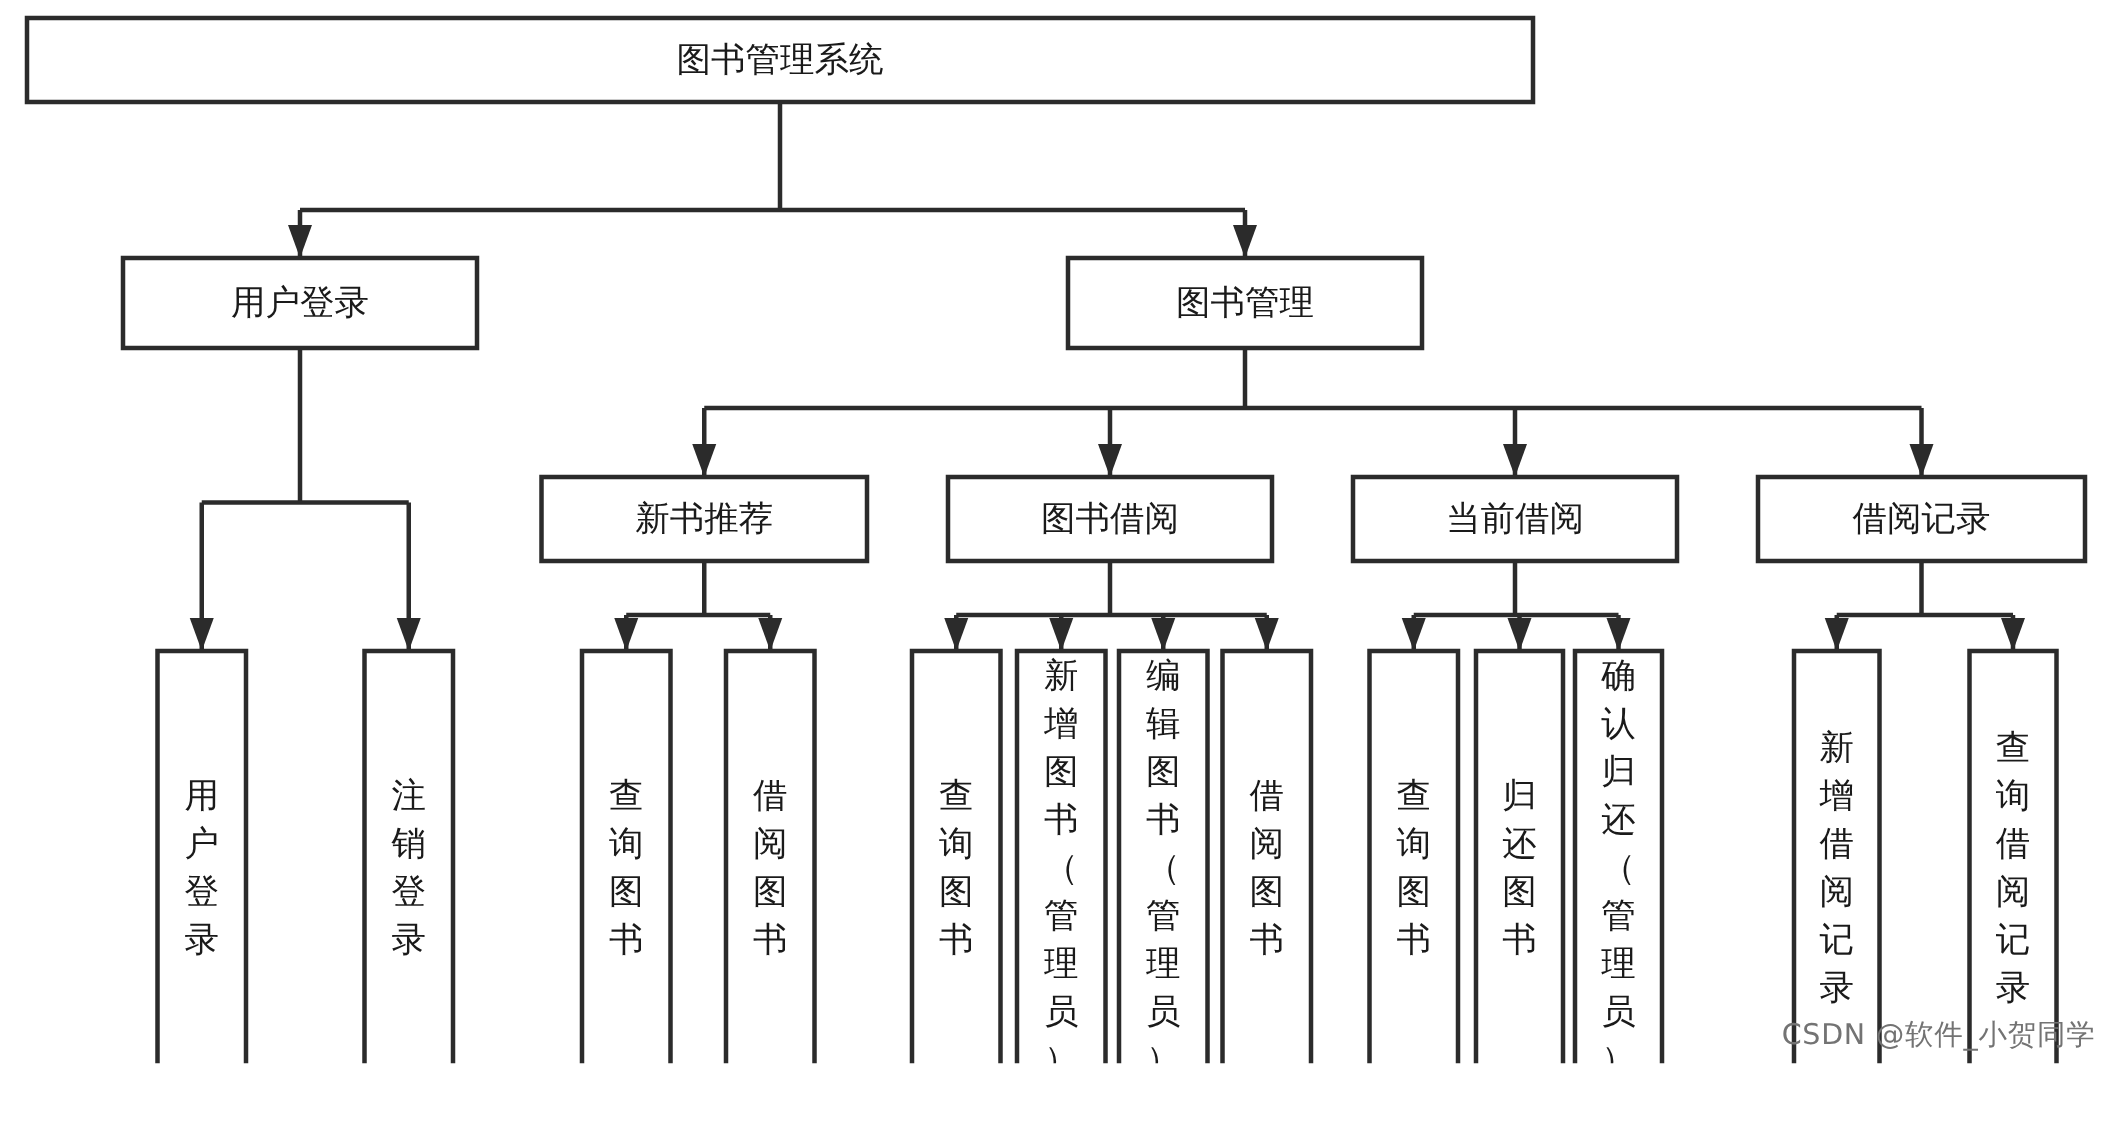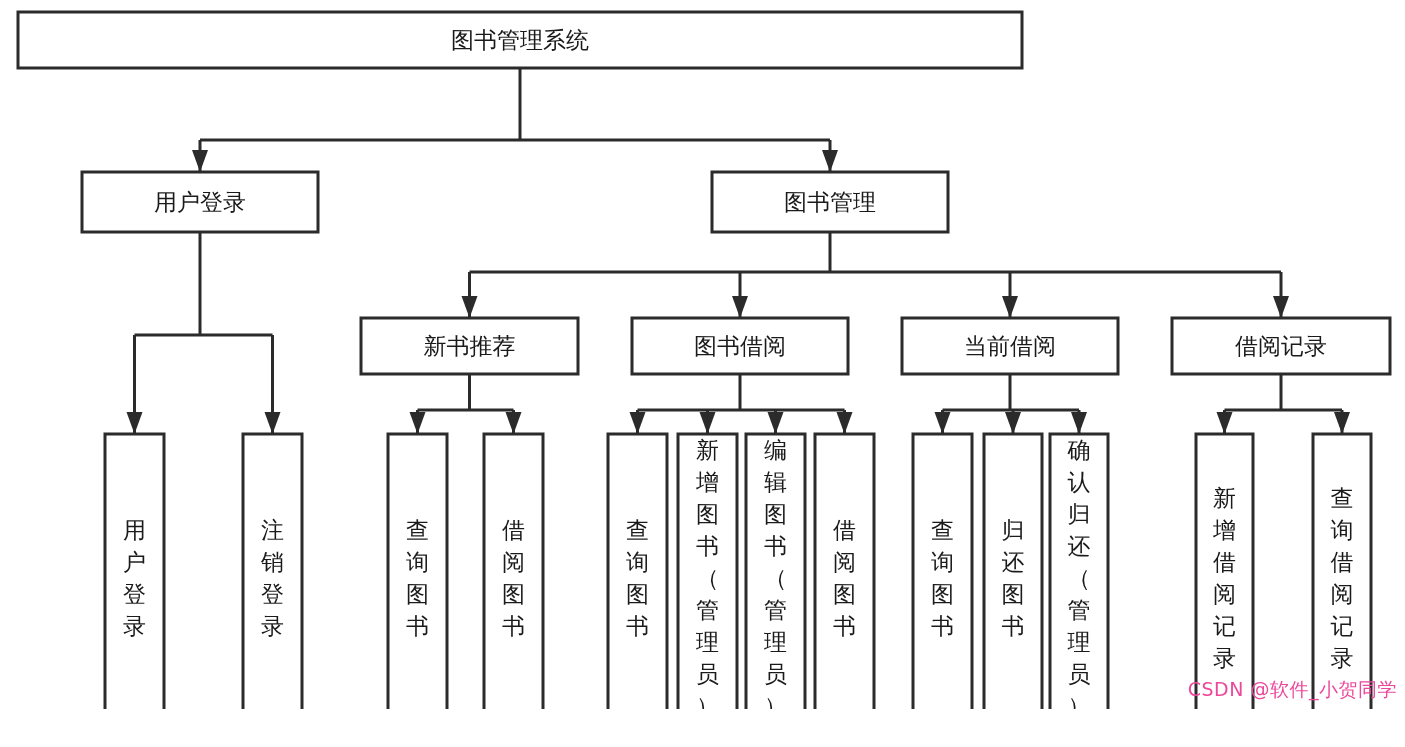--- a/index.html
+++ b/index.html
@@ -50,21 +50,21 @@
     fill: #1a1a1a;
     font-size: 23px;
     text-anchor: middle;
   }
   .watermark {
     position: absolute;
     right: 8px;
     bottom: 6px;
     font-family: "DejaVu Sans", "Liberation Sans", sans-serif;
     font-size: 19px;
-    color: #ec4899;
+    color: #737373;
     letter-spacing: 0.5px;
     white-space: nowrap;
     pointer-events: none;
   }
 </style>
 </head>
 <body>
 
 <div id="diagram-root">
   <svg id="flow" viewBox="0 0 1405 747">

